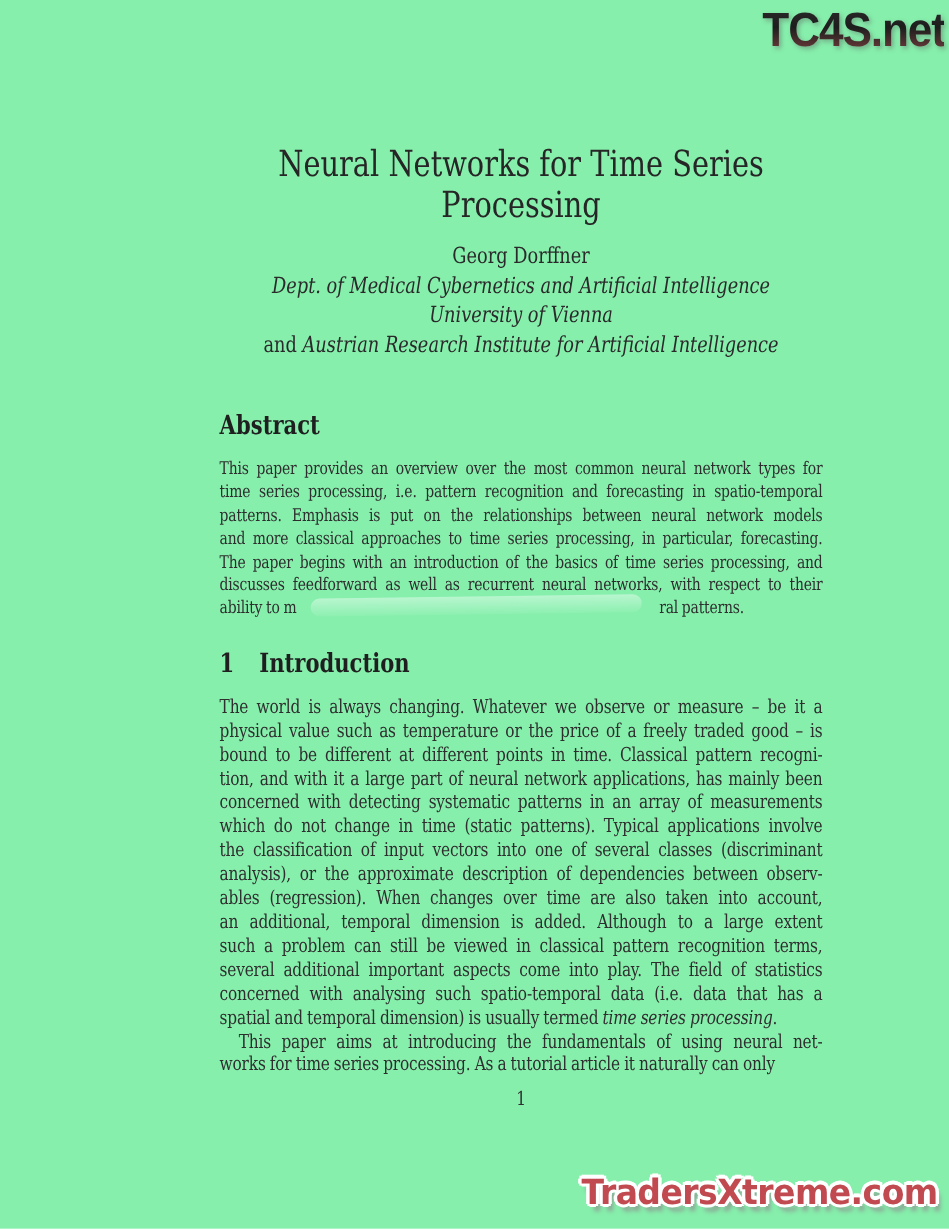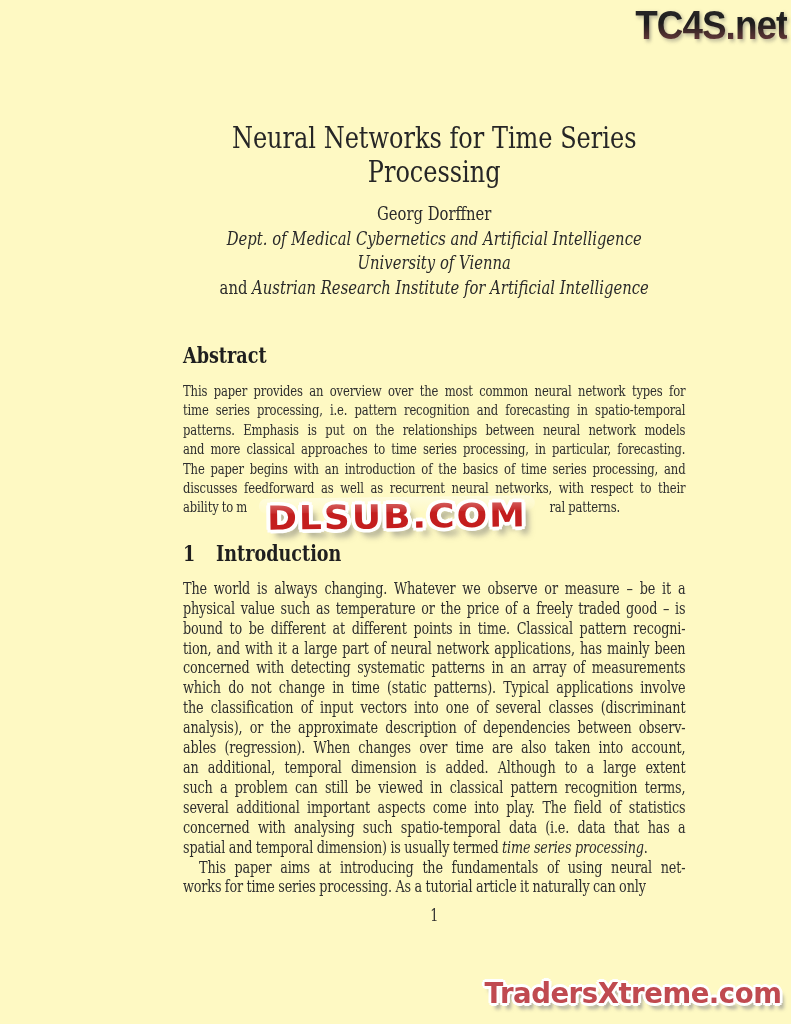--- a/index.html
+++ b/index.html
@@ -1,20 +1,20 @@
 <!DOCTYPE html>
 <html><head>
 <meta charset="utf-8">
 <style>
   html,body{margin:0;padding:0;}
   body{
     width:791px;height:1024px;position:relative;background:#ffffff;
     font-family:"DejaVu Serif", serif;color:#2e2e2e;overflow:hidden;
   }
-  .page{position:absolute;inset:0;background:#fef9c3;}
+  .page{position:absolute;inset:0;background:#86efac;}
 
   
   .tc4s{
     position:absolute;top:2px;right:4px;
     font-family:"Liberation Sans", sans-serif;font-weight:bold;
     font-size:40px;line-height:46px;letter-spacing:-1px;
     transform:scaleX(.92);transform-origin:100% 0;
     background:linear-gradient(180deg,#2d2d2d 0%,#1d1d1d 45%,#5a3434 78%,#8a5050 100%);
     -webkit-background-clip:text;background-clip:text;color:transparent;
     filter:drop-shadow(2px 2px 2px rgba(90,90,90,.45));
@@ -136,18 +136,17 @@
 
     <div class="para p2">
         <div class="line jl"><span>This paper aims at introducing the fundamentals of using neural net-</span></div>
         <div class="line"><span>works for time series processing. As a tutorial article it naturally can only</span></div>
       </div>
 
     <div class="pageno">1</div>
   </div>
 
   <div class="dlsub">
-    <span class="dlsub-text">DLSUB.COM</span>
     <span class="gloss"></span>
   </div>
 
   <div class="traders">TradersXtreme.com</div>
 </div>
 
 </body></html>

